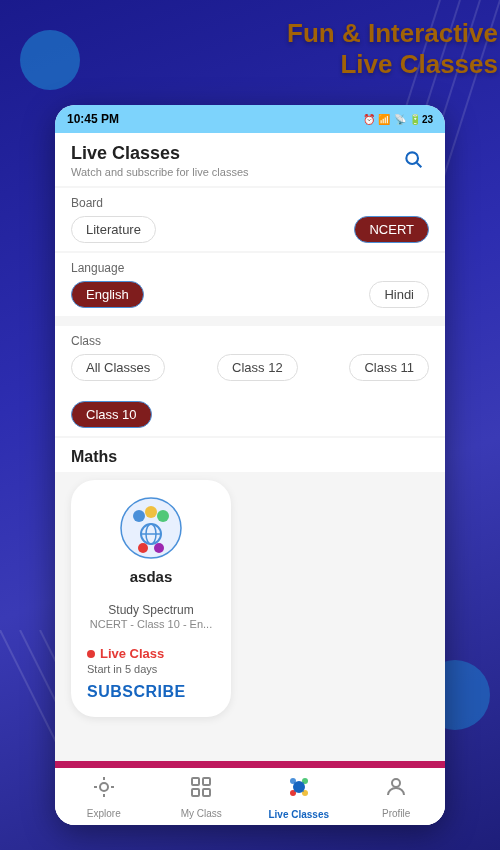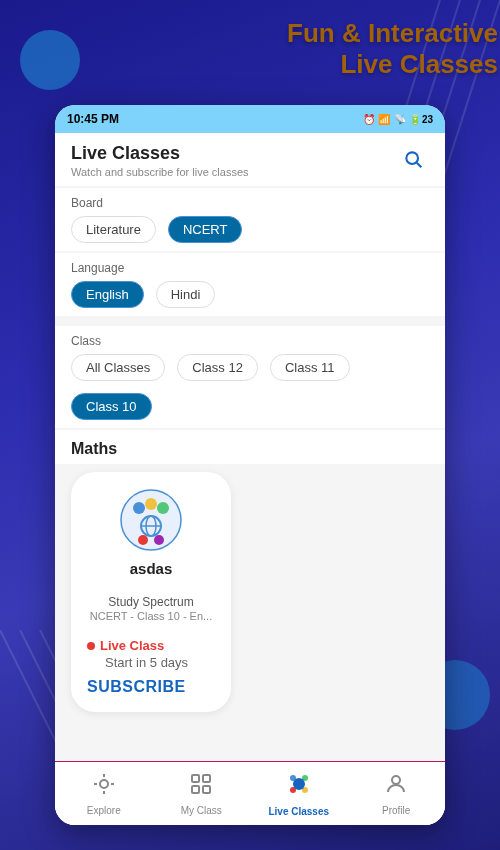--- a/index.html
+++ b/index.html
@@ -118,35 +118,36 @@
       margin-top: 2px;
     }
     .filter-label {
       font-size: 12px;
       color: #666;
       margin-bottom: 6px;
       font-weight: 500;
     }
     .filter-pills {
       display: flex;
-      gap: 12px;
+      gap: 20px;
       flex-wrap: wrap;
+      justify-content: space-between;
     }
     .pill {
       padding: 5px 14px;
       border-radius: 20px;
       font-size: 13px;
       cursor: pointer;
       border: 1.5px solid #ddd;
       background: white;
       color: #444;
       font-weight: 500;
     }
     .pill.active {
-      background: #0369a1;
+      background: #7f1d1d;
       color: white;
       border-color: #4A90D9;
     }
 
     
     .subject-heading {
       background: white;
       padding: 10px 16px 6px;
       margin-top: 2px;
     }
@@ -207,44 +208,44 @@
       height: 8px;
       background: #e53935;
       border-radius: 50%;
     }
     .live-text {
       font-size: 13px;
       font-weight: 600;
       color: #e53935;
     }
     .start-text {
-      font-size: 13px;
+      font-size: 11px;
       color: #666;
       margin-top: 2px;
-      margin-left: 18px;
+      margin-left: 0;
     }
     .subscribe-btn {
       color: #1565C0;
       font-size: 16px;
       font-weight: 700;
       margin-top: 8px;
       cursor: pointer;
       letter-spacing: 0.5px;
     }
 
     
     .bottom-nav {
       position: absolute;
       bottom: 0;
       left: 0;
       right: 0;
       height: 64px;
       background: white;
       display: flex;
-      border-top: 1px solid #be185d;
+      border-top: 7px solid #be185d;
     }
     .nav-item {
       flex: 1;
       display: flex;
       flex-direction: column;
       align-items: center;
       justify-content: center;
       cursor: pointer;
       gap: 3px;
     }

